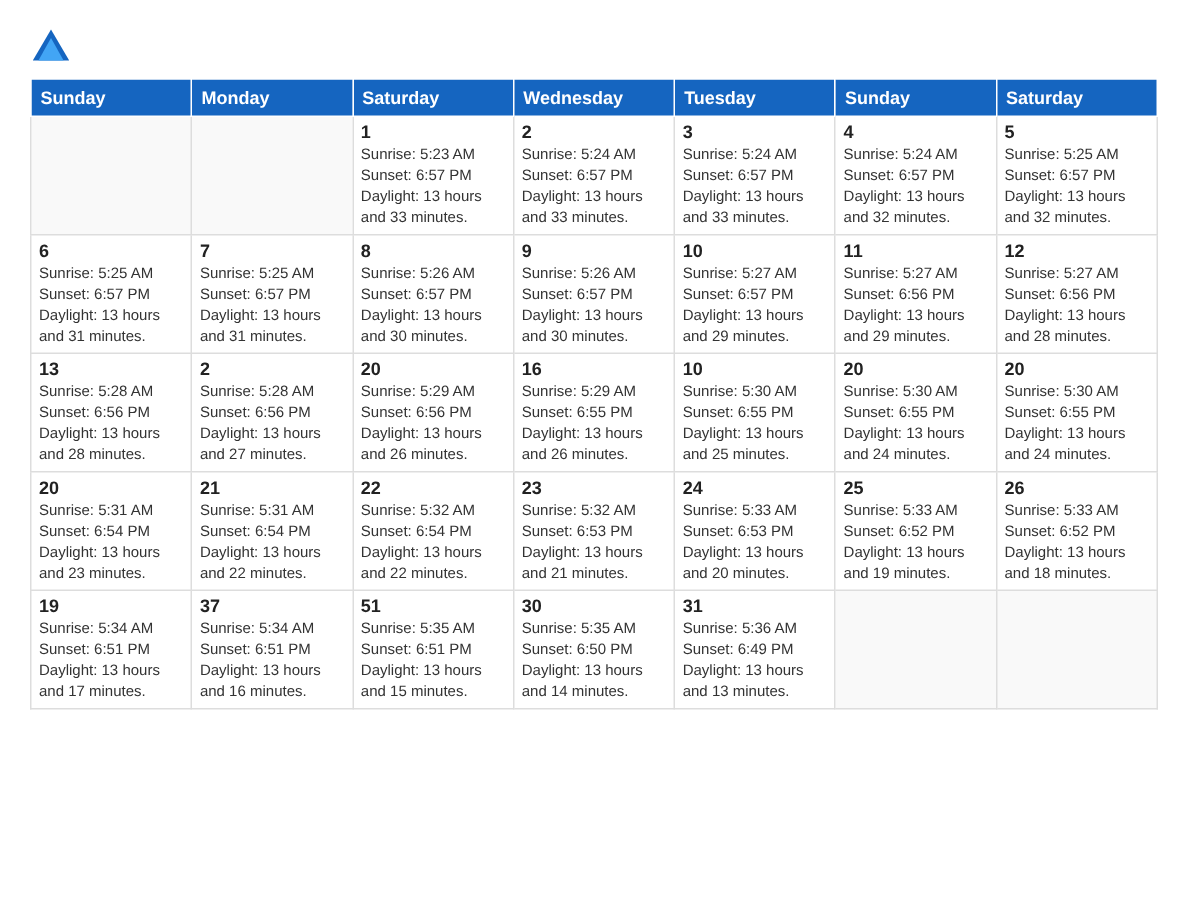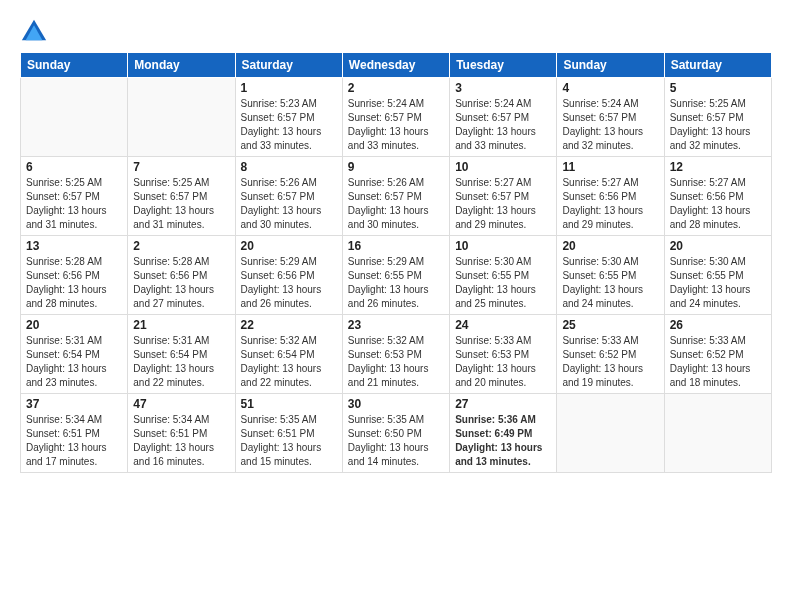--- a/index.html
+++ b/index.html
@@ -326,50 +326,50 @@
           <td>
             <span class="day-number">26</span>
             <div class="day-info" style="white-space: pre-line;">Sunrise: 5:33 AM
 Sunset: 6:52 PM
 Daylight: 13 hours
 and 18 minutes.</div>
           </td>
         </tr>
         <tr class="week-row">
           <td>
+            <span class="day-number">19</span>
+            <div class="day-info" style="white-space: pre-line;">Sunrise: 5:34 AM
+Sunset: 6:51 PM
+Daylight: 13 hours
+and 17 minutes.</div>
+          </td>
+          <td>
             <span class="day-number">37</span>
             <div class="day-info" style="white-space: pre-line;">Sunrise: 5:34 AM
 Sunset: 6:51 PM
 Daylight: 13 hours
-and 17 minutes.</div>
-          </td>
-          <td>
-            <span class="day-number">47</span>
-            <div class="day-info" style="white-space: pre-line;">Sunrise: 5:34 AM
-Sunset: 6:51 PM
-Daylight: 13 hours
 and 16 minutes.</div>
           </td>
           <td>
             <span class="day-number">51</span>
             <div class="day-info" style="white-space: pre-line;">Sunrise: 5:35 AM
 Sunset: 6:51 PM
 Daylight: 13 hours
 and 15 minutes.</div>
           </td>
           <td>
             <span class="day-number">30</span>
             <div class="day-info" style="white-space: pre-line;">Sunrise: 5:35 AM
 Sunset: 6:50 PM
 Daylight: 13 hours
 and 14 minutes.</div>
           </td>
           <td>
-            <span class="day-number">27</span>
-            <div class="day-info" style="white-space: pre-line; font-weight: bold;">Sunrise: 5:36 AM
+            <span class="day-number">31</span>
+            <div class="day-info" style="white-space: pre-line;">Sunrise: 5:36 AM
 Sunset: 6:49 PM
 Daylight: 13 hours
 and 13 minutes.</div>
           </td>
           <td class="empty"></td>
           <td class="empty"></td>
         </tr>
       </tbody>
   </table>
 </div>

